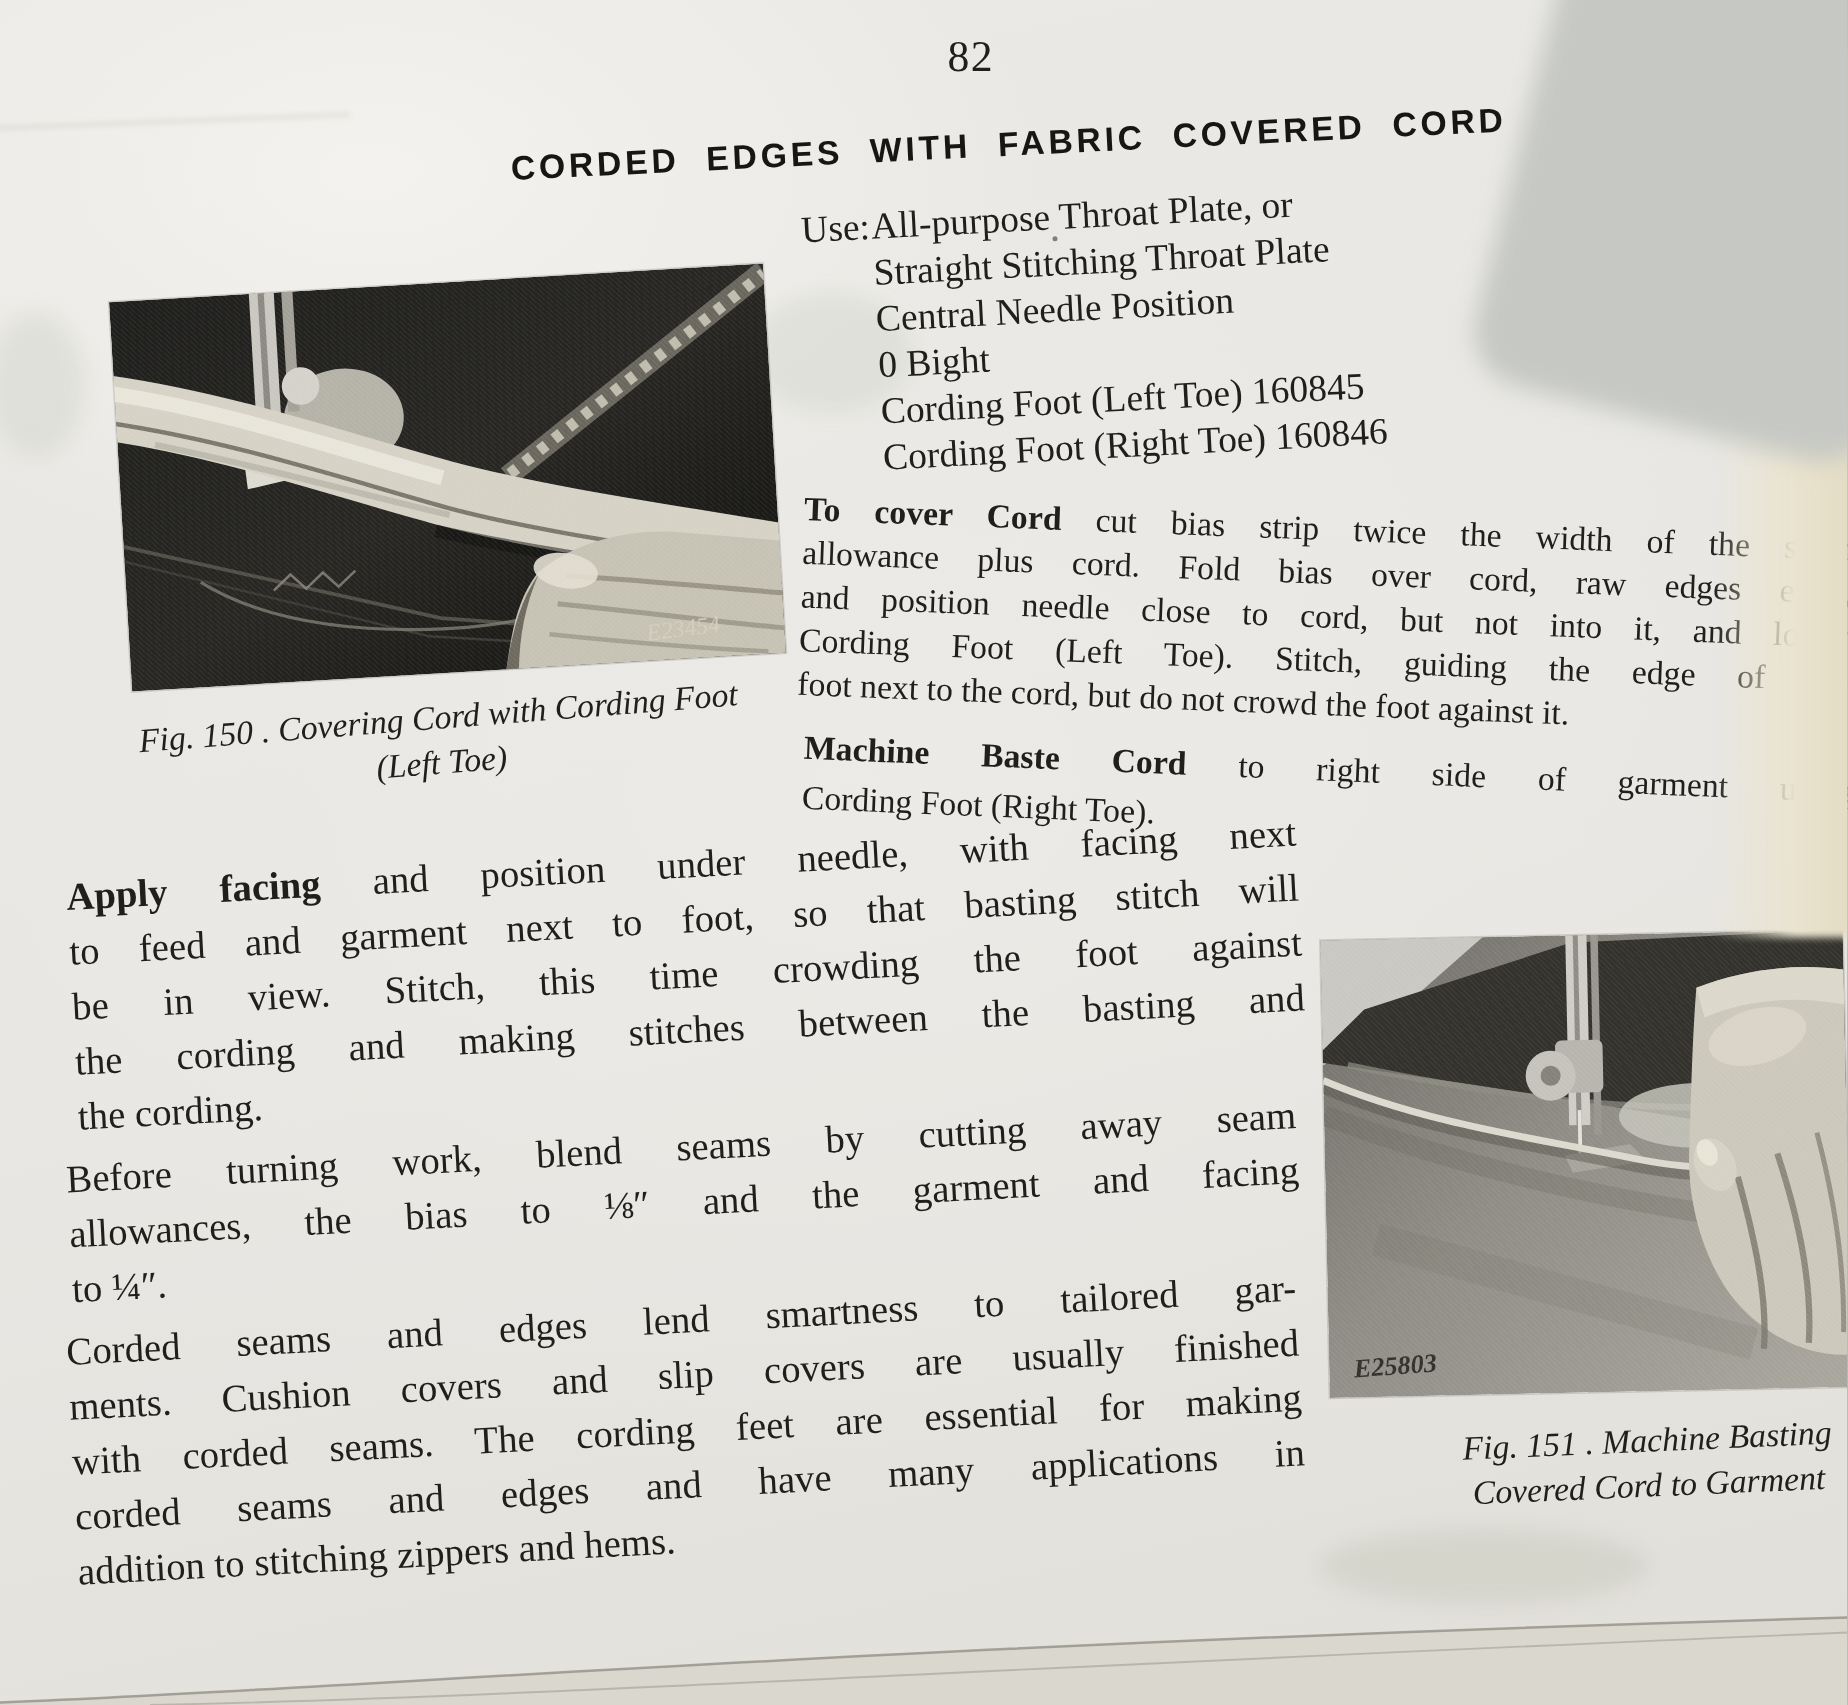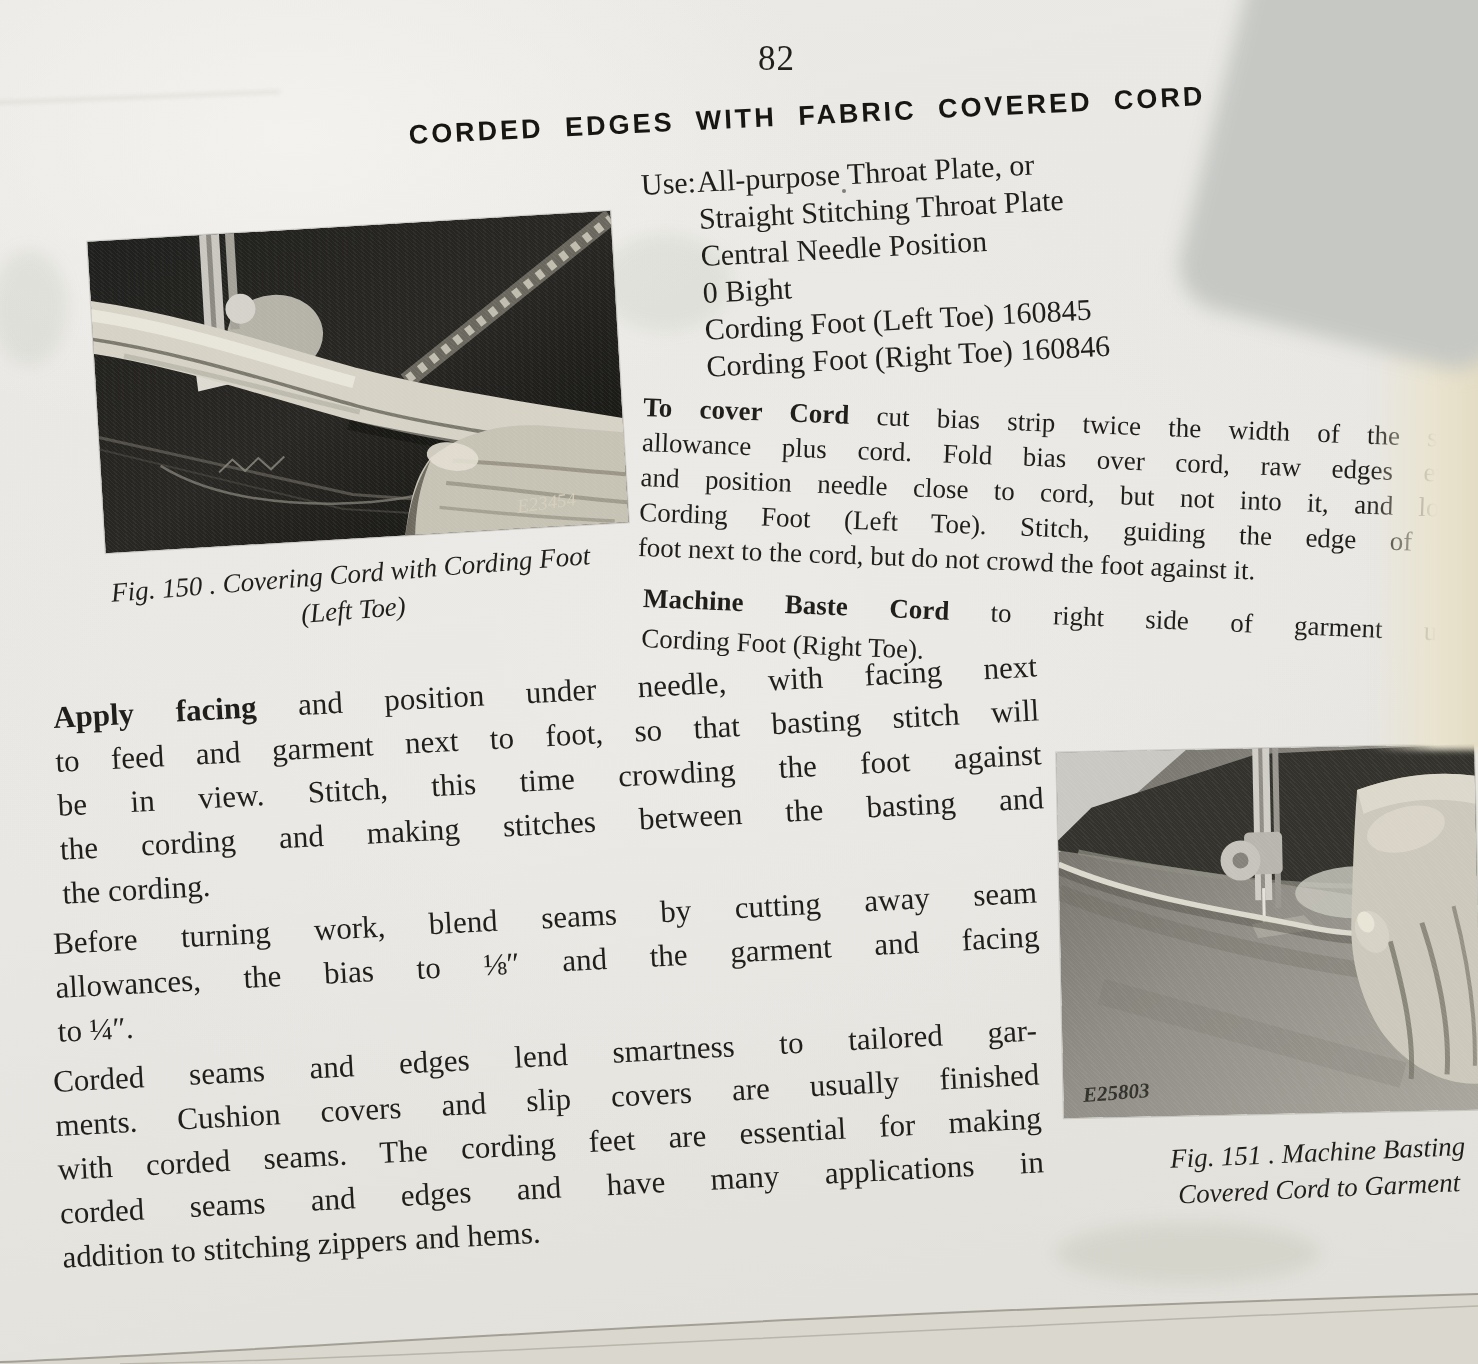--- a/index.html
+++ b/index.html
@@ -4,21 +4,21 @@
 <style>
   html,body{margin:0;padding:0;background:#b0b0ac;}
   #stage{position:relative;width:1478px;height:1364px;overflow:hidden;
     background:
       radial-gradient(900px 520px at 20% 10%, #f3f2ee 0%, rgba(243,242,238,0) 60%),
       radial-gradient(1100px 800px at 46% 46%, rgba(236,235,231,.8), rgba(236,235,231,0) 70%),
       linear-gradient(168deg, #eae9e5 0%, #e8e7e3 55%, #e1dfd9 100%);
     font-family:"Liberation Serif","DejaVu Serif",serif;color:#201f1b;}
   .abs{position:absolute;}
   
-  .pnum{left:758px;top:26px;font-size:35px;letter-spacing:1px;z-index:10;margin-top:13px;}
+  .pnum{left:758px;top:26px;font-size:35px;letter-spacing:1px;z-index:10;}
   .heading{left:408px;top:120px;font-family:"Liberation Sans","DejaVu Sans",sans-serif;
     font-weight:bold;font-size:27px;letter-spacing:3px;word-spacing:11px;white-space:nowrap;
     transform:rotate(-2.8deg);transform-origin:left top;z-index:10;color:#171613;}
   .use{left:640px;top:166px;width:830px;font-size:30px;line-height:37px;
     transform:rotate(-3deg);transform-origin:left top;z-index:10;}
   .use-label{position:absolute;left:0;top:0;}
   .use-items{margin-left:56px;}
   .para{z-index:10;}
   .para .ln{text-align:justify;text-align-last:justify;}
   .para .ln.last{text-align-last:left;}

